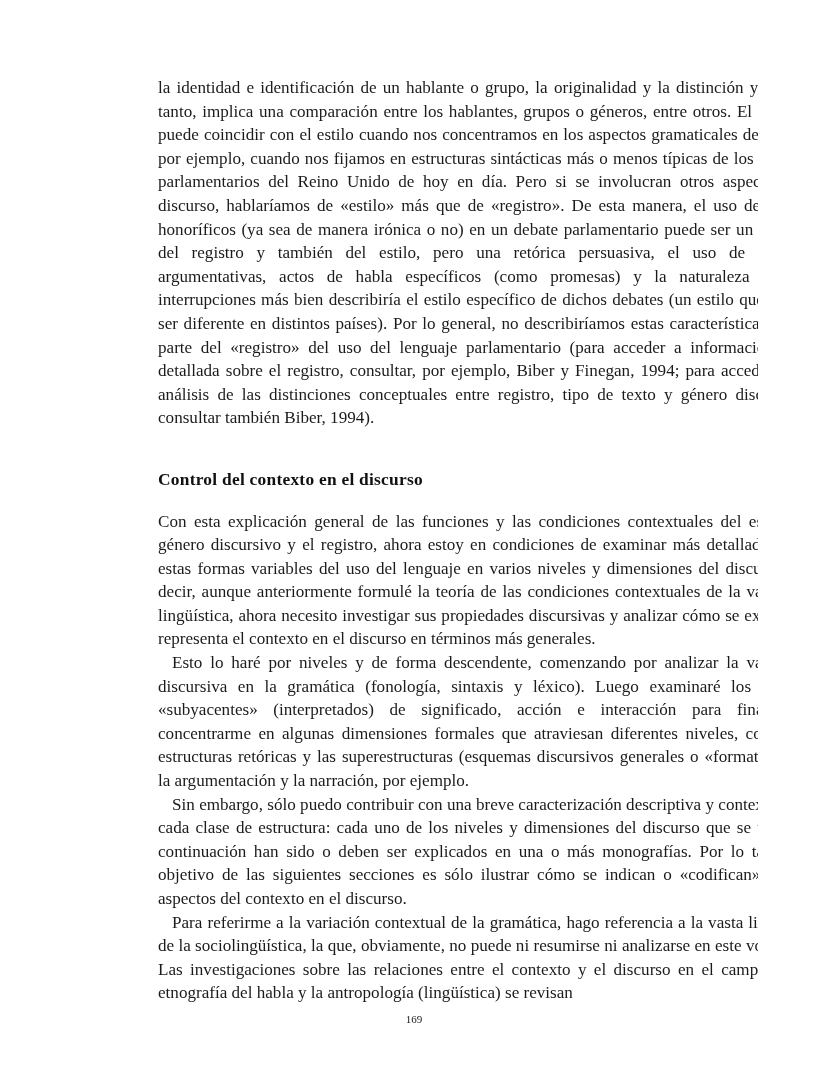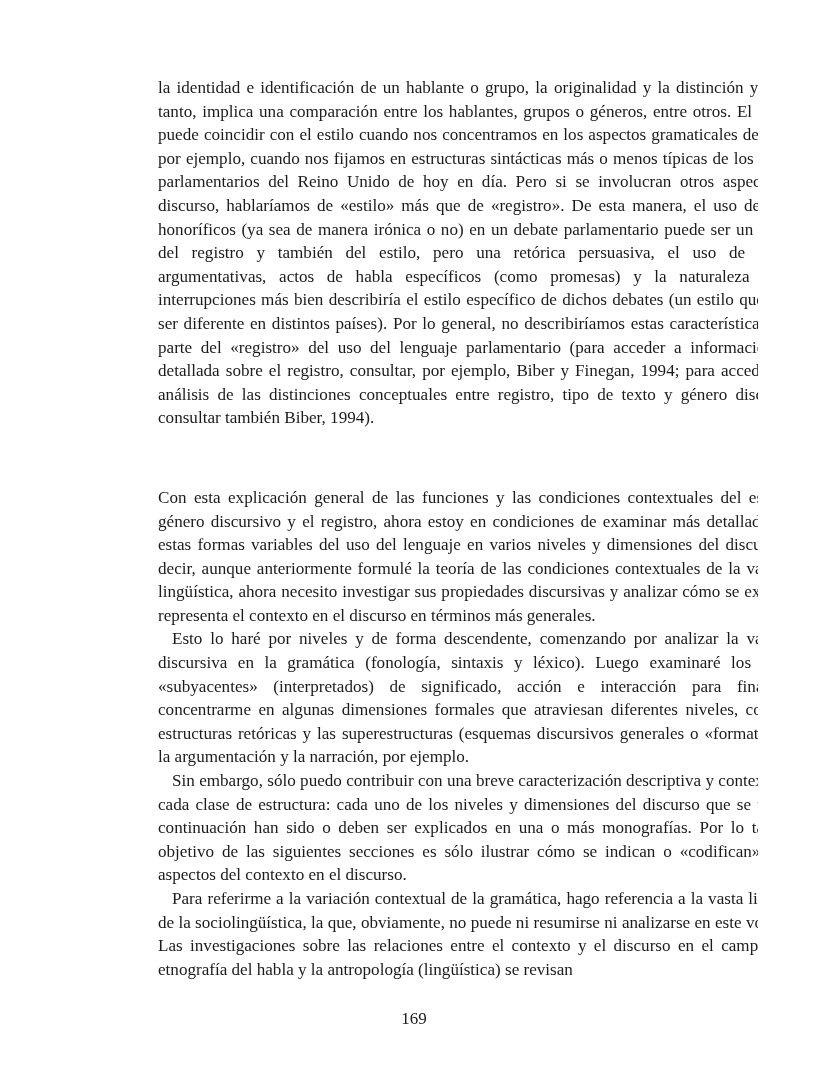--- a/index.html
+++ b/index.html
@@ -70,36 +70,37 @@
   .gap-after-heading {
     height: 18px;
   }
 
   .page-number {
     position: absolute;
     left: 0;
     right: 0;
     top: 1008px;
     text-align: center;
-    font-size: 17px;
+    font-size: 11px;
     line-height: 22px;
     color: #1b1b1b;
   }
 </style>
 </head>
 <body>
 
 <div class="page">
 
   <div class="text-block">
 
     <p class="body-par no-indent">la identidad e identificación de un hablante o grupo, la originalidad y la distinción y, por lo tanto, implica una comparación entre los hablantes, grupos o géneros, entre otros. El registro puede coincidir con el estilo cuando nos concentramos en los aspectos gramaticales del estilo, por ejemplo, cuando nos fijamos en estructuras sintácticas más o menos típicas de los debates parlamentarios del Reino Unido de hoy en día. Pero si se involucran otros aspectos del discurso, hablaríamos de «estilo» más que de «registro». De esta manera, el uso de títulos honoríficos (ya sea de manera irónica o no) en un debate parlamentario puede ser un aspecto del registro y también del estilo, pero una retórica persuasiva, el uso de falacias argumentativas, actos de habla específicos (como promesas) y la naturaleza de las interrupciones más bien describiría el estilo específico de dichos debates (un estilo que puede ser diferente en distintos países). Por lo general, no describiríamos estas características como parte del «registro» del uso del lenguaje parlamentario (para acceder a información más detallada sobre el registro, consultar, por ejemplo, Biber y Finegan, 1994; para acceder a un análisis de las distinciones conceptuales entre registro, tipo de texto y género discursivo, consultar también Biber, 1994).</p>
 
     <div class="gap-before-heading"></div>
 
+    <h2 class="section-heading">Control del contexto en el discurso</h2>
 
     <div class="gap-after-heading"></div>
 
     <p class="body-par after-heading">Con esta explicación general de las funciones y las condiciones contextuales del estilo, el género discursivo y el registro, ahora estoy en condiciones de examinar más detalladamente estas formas variables del uso del lenguaje en varios niveles y dimensiones del discurso. Es decir, aunque anteriormente formulé la teoría de las condiciones contextuales de la variación lingüística, ahora necesito investigar sus propiedades discursivas y analizar cómo se expresa y representa el contexto en el discurso en términos más generales.</p>
 
     <p class="body-par indent">Esto lo haré por niveles y de forma descendente, comenzando por analizar la variación discursiva en la gramática (fonología, sintaxis y léxico). Luego examinaré los niveles «subyacentes» (interpretados) de significado, acción e interacción para finalmente concentrarme en algunas dimensiones formales que atraviesan diferentes niveles, como las estructuras retóricas y las superestructuras (esquemas discursivos generales o «formatos») de la argumentación y la narración, por ejemplo.</p>
 
     <p class="body-par indent">Sin embargo, sólo puedo contribuir con una breve caracterización descriptiva y contextual de cada clase de estructura: cada uno de los niveles y dimensiones del discurso que se tratan a continuación han sido o deben ser explicados en una o más monografías. Por lo tanto, el objetivo de las siguientes secciones es sólo ilustrar cómo se indican o «codifican» varios aspectos del contexto en el discurso.</p>
 
     <p class="body-par indent">Para referirme a la variación contextual de la gramática, hago referencia a la vasta literatura de la sociolingüística, la que, obviamente, no puede ni resumirse ni analizarse en este volumen. Las investigaciones sobre las relaciones entre el contexto y el discurso en el campo de la etnografía del habla y la antropología (lingüística) se revisan</p>

